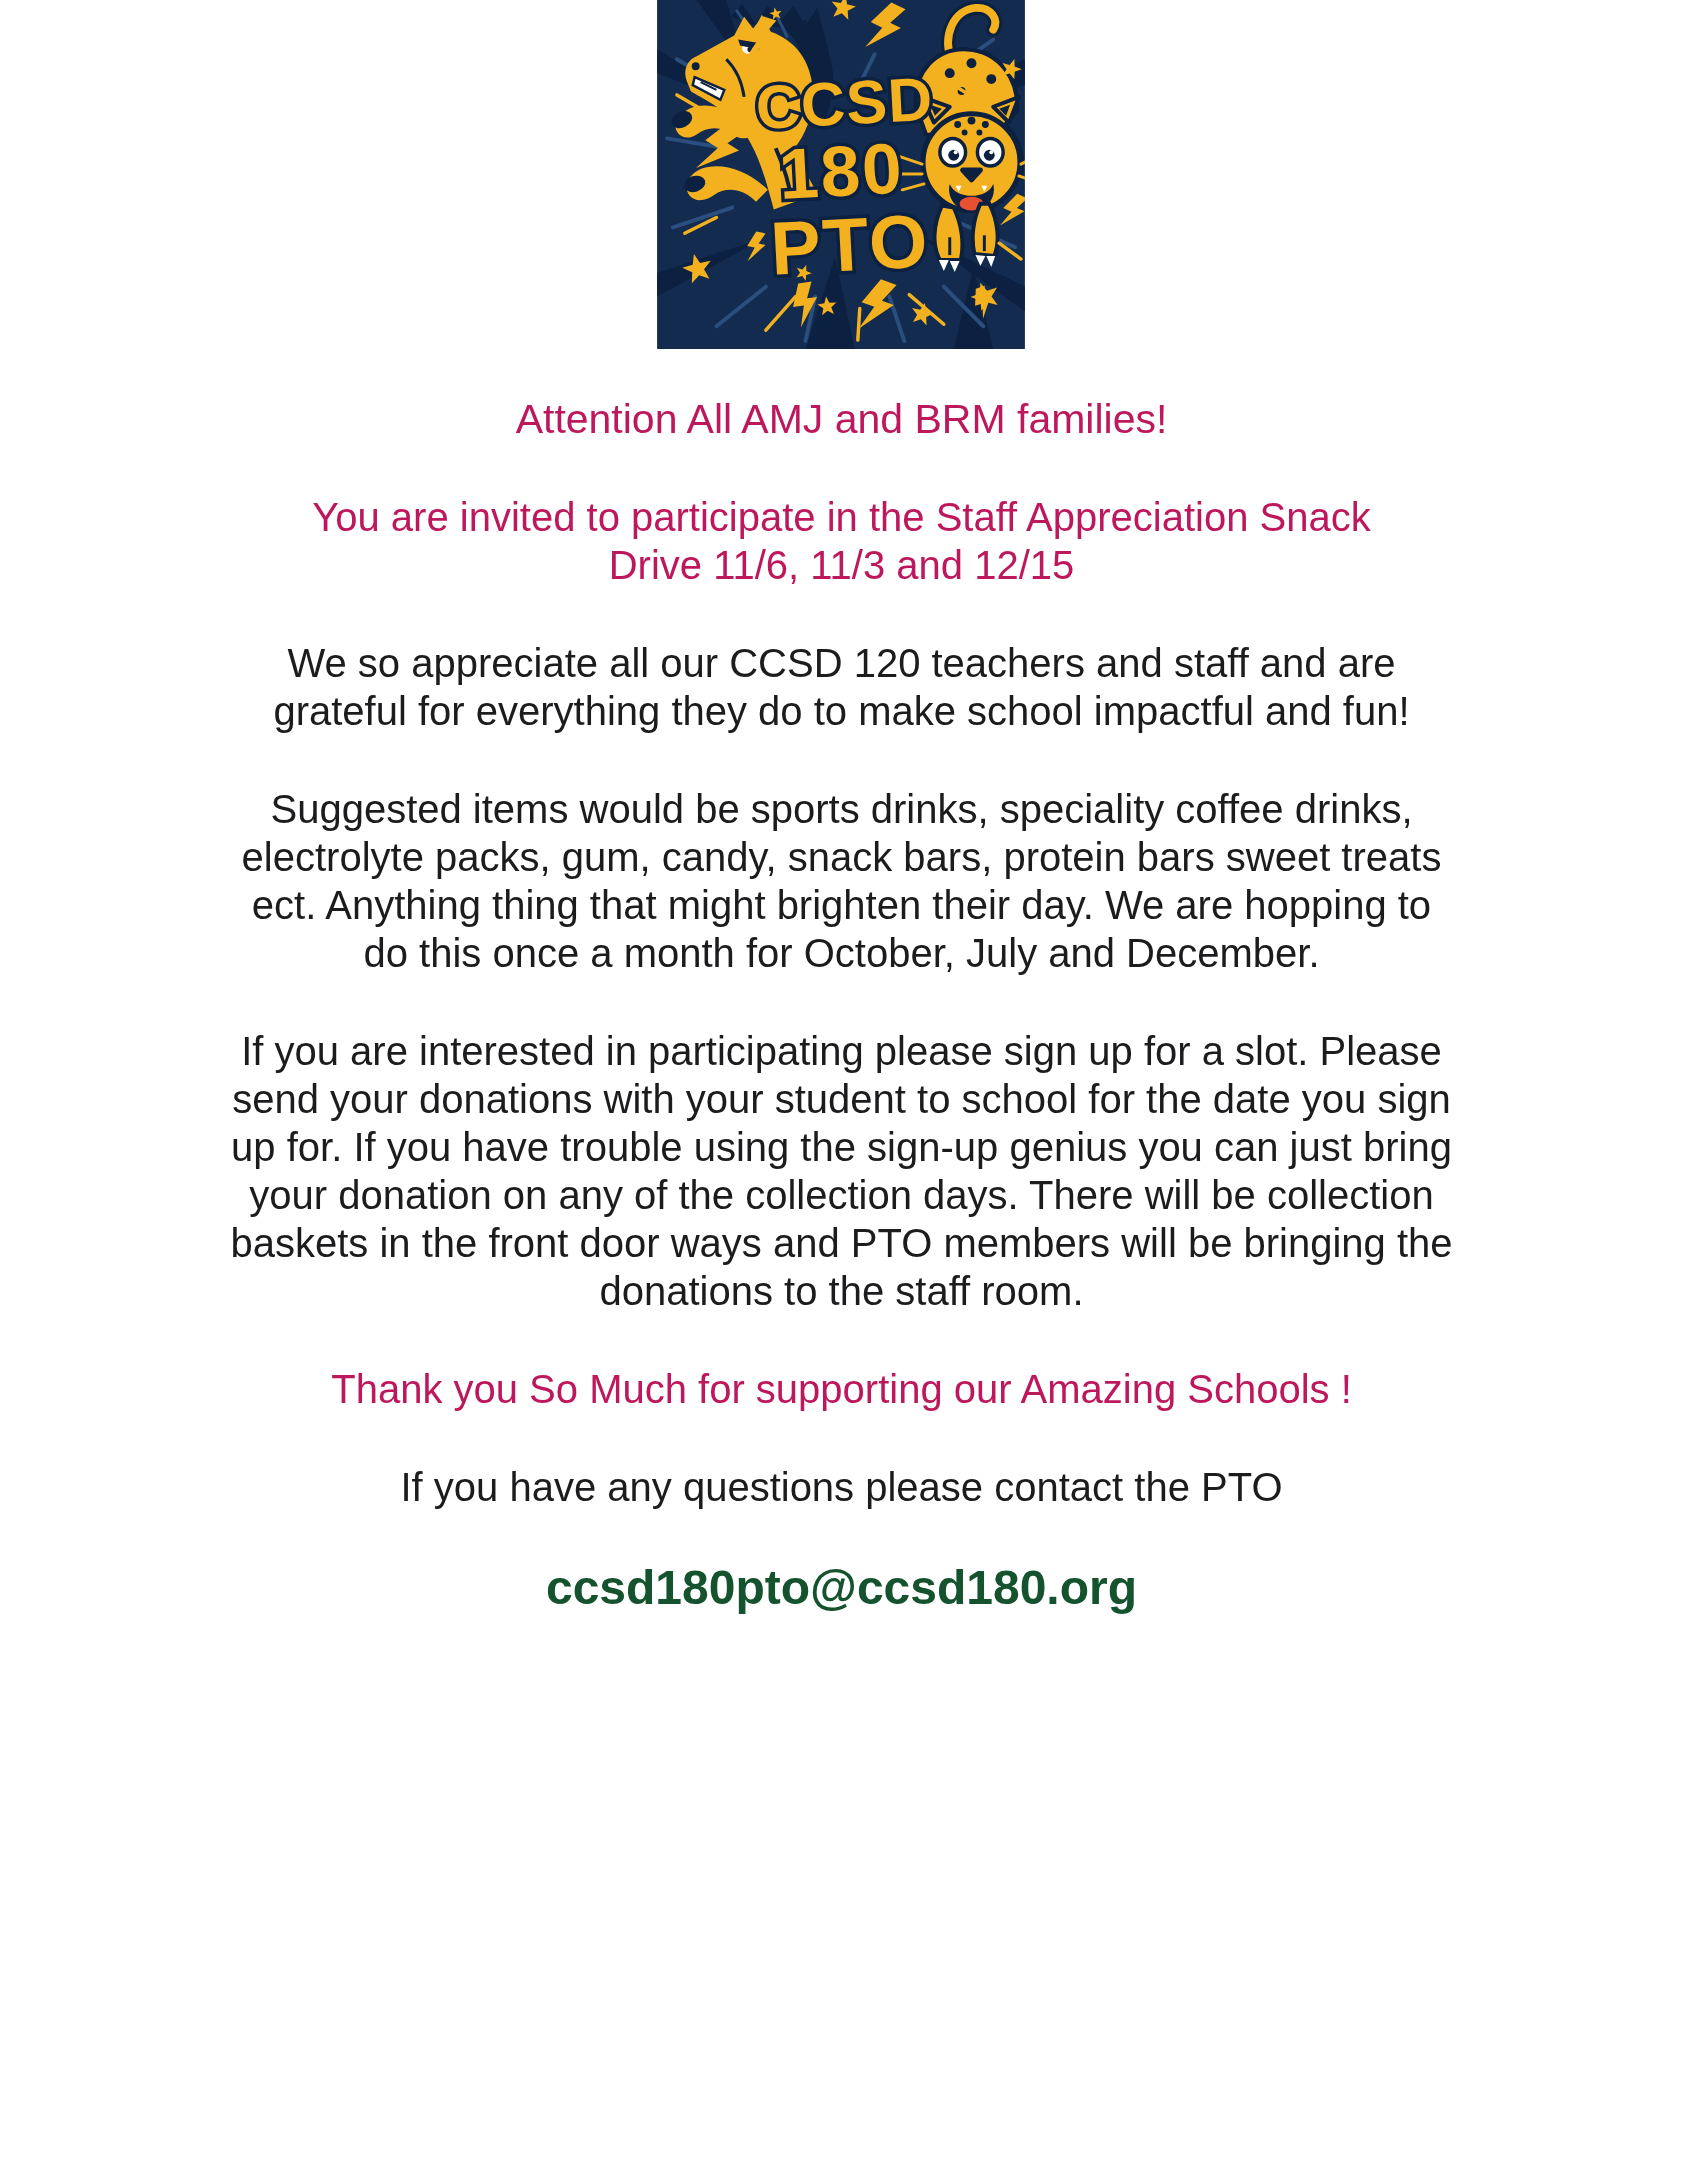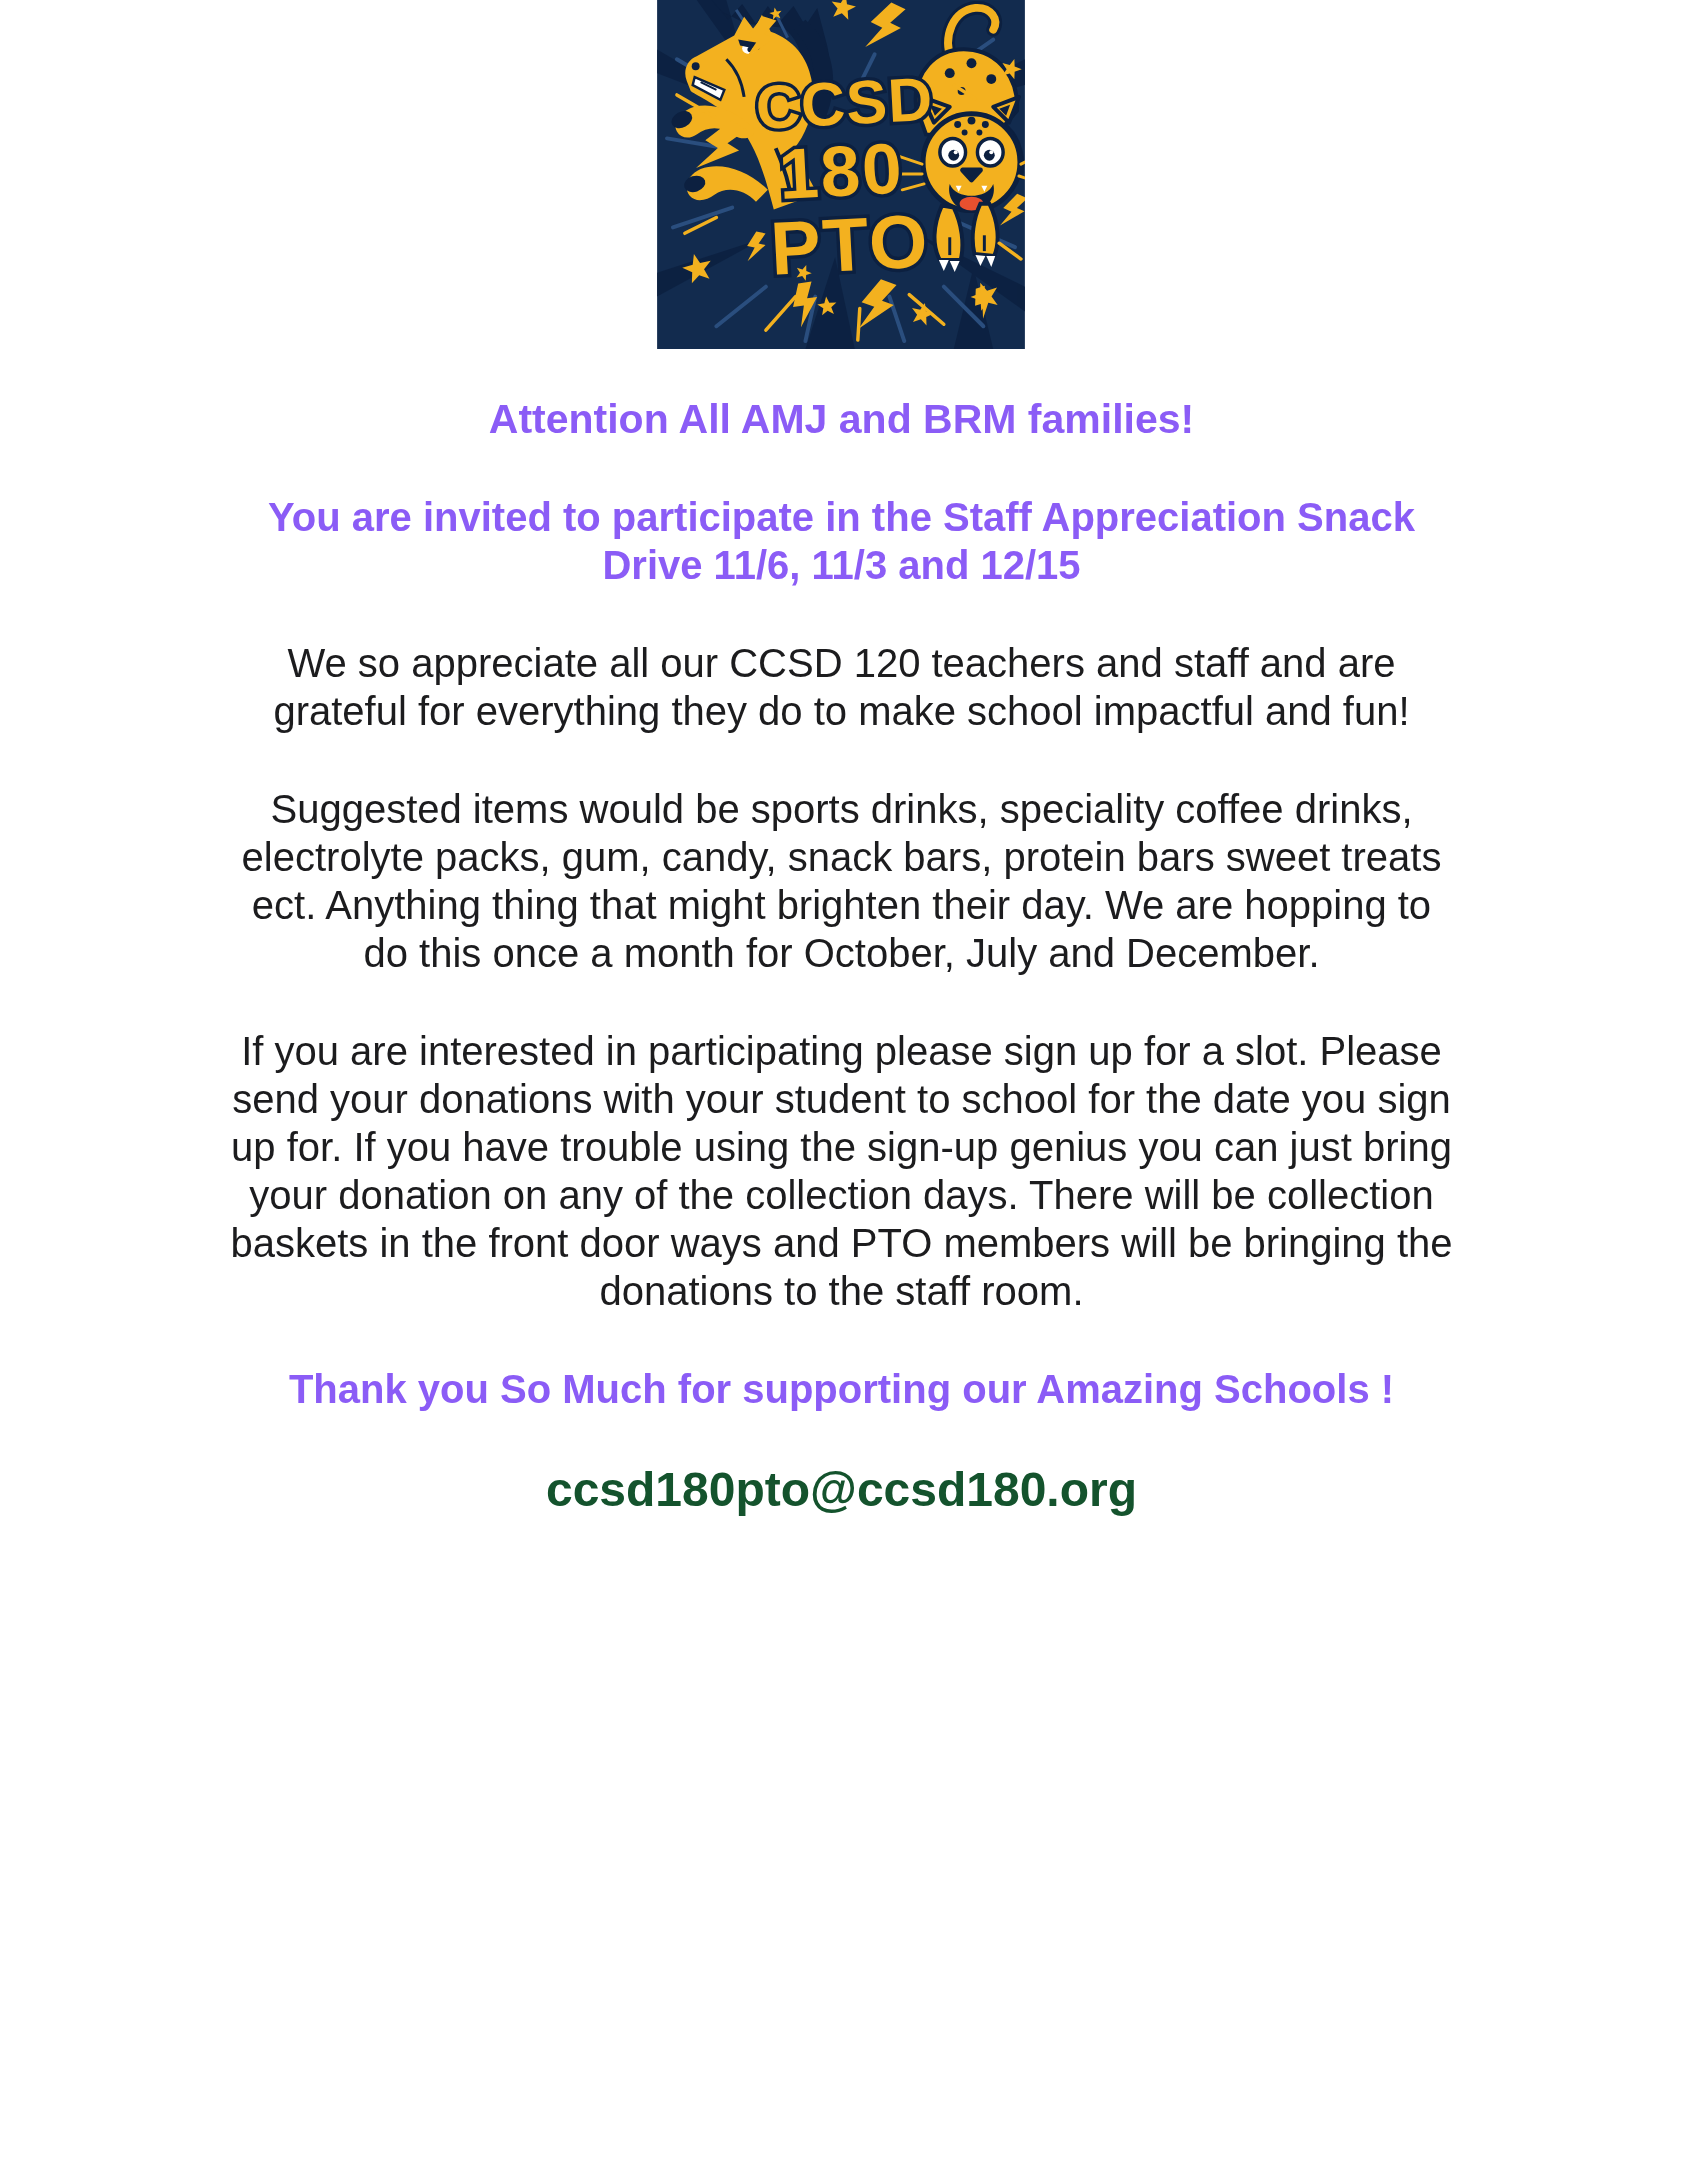--- a/index.html
+++ b/index.html
@@ -10,21 +10,21 @@
   }
   .page { width:1683px; height:2178px; background:#ffffff; }
   .logo-wrap { width:368px; height:349px; margin:0 0 0 657px; }
   .logo-wrap svg { display:block; }
   .content {
     width:1445px; margin:0 auto; text-align:center;
     font-size:40px; line-height:48px; color:#1c1c1e;
   }
   .content p, .content h1 { margin:50px 0 0 0; white-space:pre-line; }
   .content h1 { margin-top:46px; font-size:41px; }
-  .b { font-weight:bold; color:#8b5cf6; }
+  .b { font-weight:normal; color:#be185d; }
   .reg { font-weight:normal; }
   .linkline a {
     color:#4a58d8; text-decoration:underline; text-underline-offset:5px;
     white-space:pre-line; cursor:pointer;
   }
   .questions { margin-top:50px; }
   .email { margin-top:6px; font-size:48px; line-height:53px; font-weight:bold; color:#14532d; }
 </style>
 </head>
 <body>
@@ -216,18 +216,19 @@
 
     <p class="reg">If you are interested in participating please sign up for a slot.  Please
 send your donations with your student to school for the date you sign
 up for. If you have trouble using the sign-up genius you can just bring
 your donation on any of the collection days.  There will be collection
 baskets in the front door ways and PTO members will be bringing the
 donations to the staff room.</p>
 
     <p class="b">Thank you So Much for supporting our Amazing Schools !</p>
 
+    <p class="reg questions">If you have any questions please contact the PTO</p>
 
     <p class="email">ccsd180pto@ccsd180.org</p>
 
   </main>
 </div>
 
 
 </body></html>

